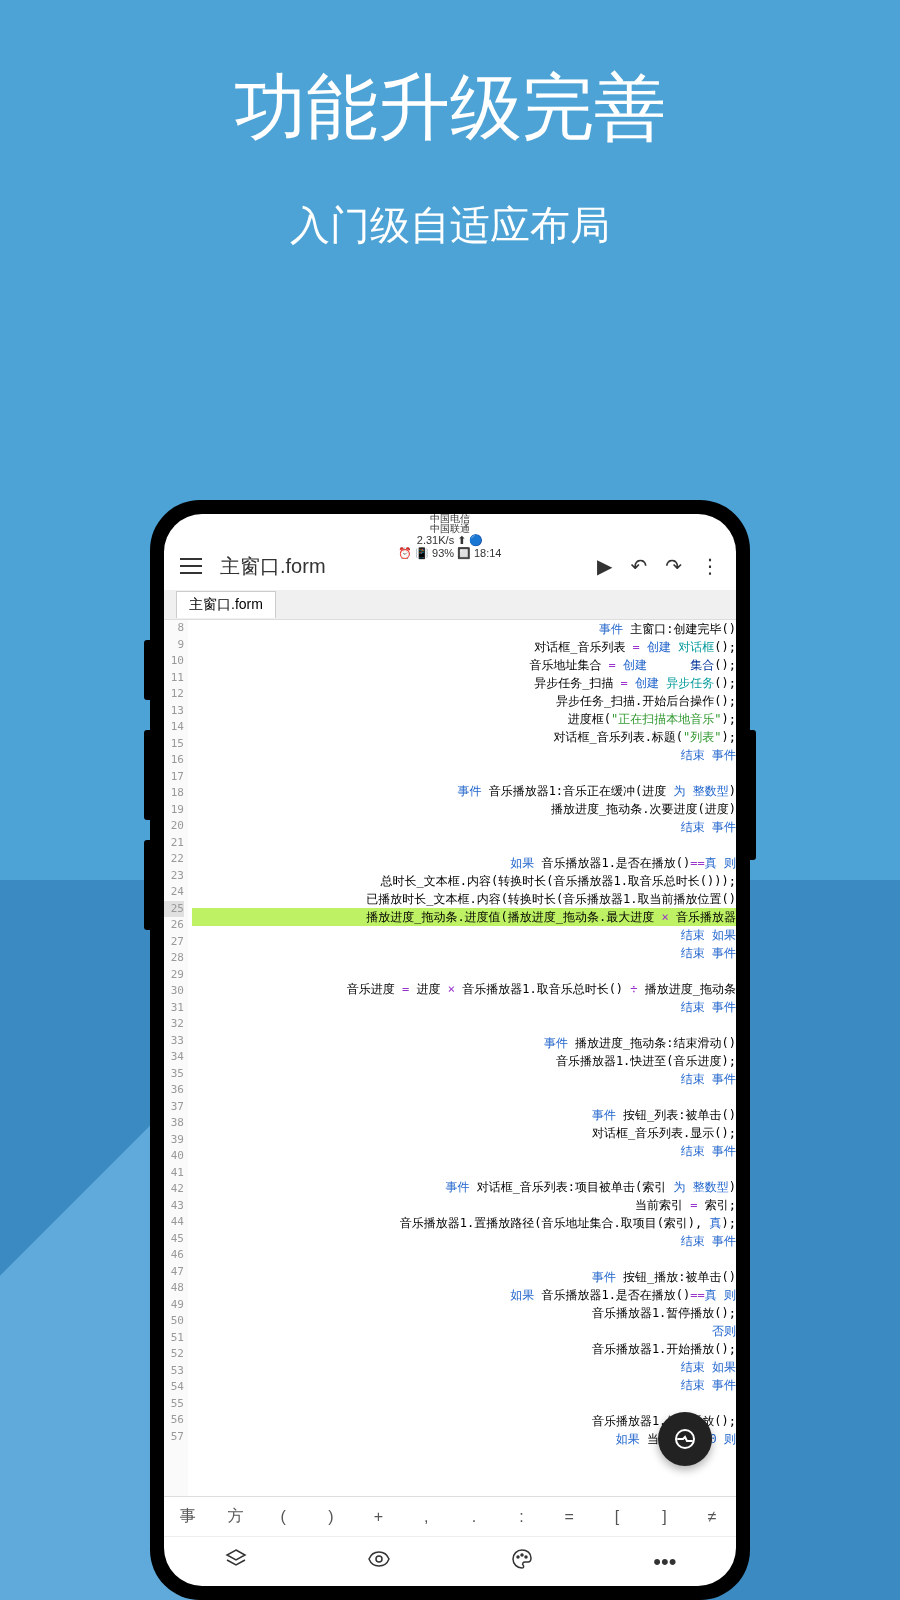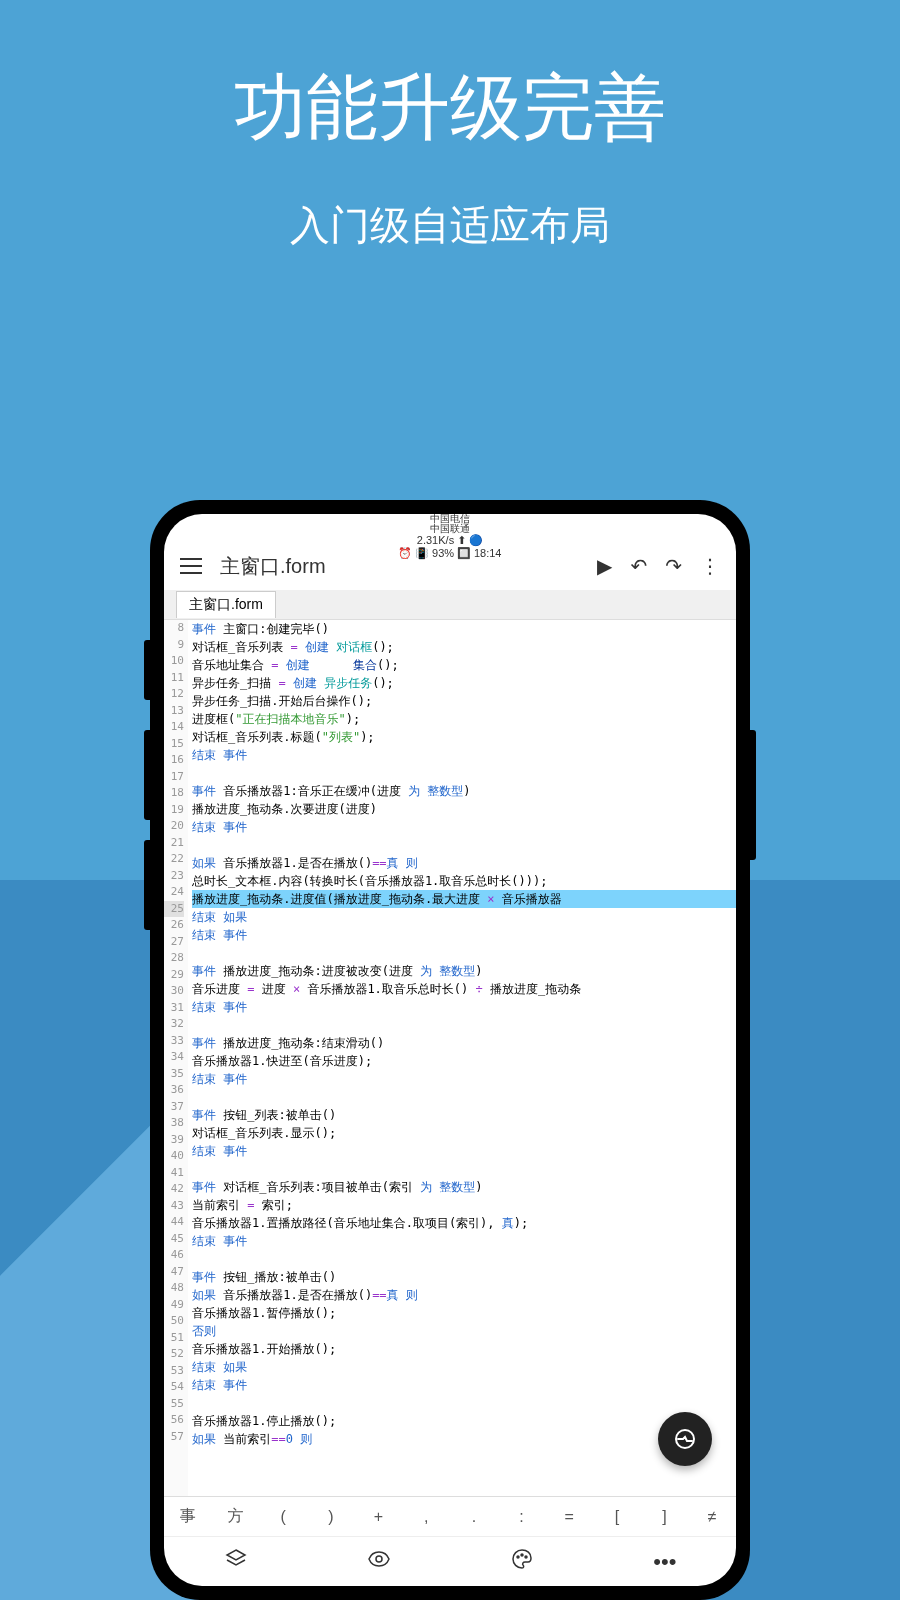--- a/index.html
+++ b/index.html
@@ -105,28 +105,28 @@
   line-height: 1.5;
 }
 .gutter {
   width: 24px;
   text-align: right;
   padding-right: 4px;
   color: #999;
   background: #fafafa;
   font-size: 11px;
 }
-.code-lines { flex: 1; padding-left: 4px; white-space: nowrap; overflow: hidden; }
+.code-lines { flex: 1; padding-left: 4px; white-space: nowrap; overflow: hidden; text-align: right; }
 .code-lines div { height: 18px; }
 .kw-blue { color: #2266cc; }
 .kw-purple { color: #9933cc; }
 .kw-teal { color: #009999; }
 .kw-green { color: #339933; }
 .kw-navy { color: #003399; margin-left: 36px; }
-.hl-line { background: #7dd3fc; }
+.hl-line { background: #bef264; }
 .symbol-bar {
   height: 40px;
   display: flex;
   align-items: center;
   justify-content: space-around;
   border-top: 1px solid #ddd;
   font-size: 16px;
   color: #555;
 }
 .symbol-bar span { flex: 1; text-align: center; }
@@ -258,25 +258,25 @@
           <div><span>    进度框(</span><span class="kw-green">"正在扫描本地音乐"</span><span>);</span></div>
           <div><span>    对话框_音乐列表.标题(</span><span class="kw-green">"列表"</span><span>);</span></div>
           <div><span class="kw-blue">结束 事件</span></div>
           <div><span></span></div>
           <div><span class="kw-blue">事件</span><span> 音乐播放器1:音乐正在缓冲(进度 </span><span class="kw-blue">为 整数型</span><span>)</span></div>
           <div><span>    播放进度_拖动条.次要进度(进度)</span></div>
           <div><span class="kw-blue">结束 事件</span></div>
           <div><span></span></div>
           <div><span>    </span><span class="kw-blue">如果</span><span> 音乐播放器1.是否在播放()</span><span class="kw-purple">==</span><span class="kw-blue">真 则</span></div>
           <div><span>        总时长_文本框.内容(转换时长(音乐播放器1.取音乐总时长()));</span></div>
+          <div><span>        已播放时长_文本框.内容(转换时长(音乐播放器1.取当前播放位置()</span></div>
           <div class="hl-line"><span>        播放进度_拖动条.进度值(播放进度_拖动条.最大进度 </span><span class="kw-purple">×</span><span> 音乐播放器</span></div>
           <div><span>    </span><span class="kw-blue">结束 如果</span></div>
           <div><span class="kw-blue">结束 事件</span></div>
           <div><span></span></div>
-          <div><span class="kw-blue">事件</span><span> 播放进度_拖动条:进度被改变(进度 </span><span class="kw-blue">为 整数型</span><span>)</span></div>
           <div><span>    音乐进度 </span><span class="kw-purple">=</span><span> 进度 </span><span class="kw-purple">×</span><span> 音乐播放器1.取音乐总时长() </span><span class="kw-purple">÷</span><span> 播放进度_拖动条</span></div>
           <div><span class="kw-blue">结束 事件</span></div>
           <div><span></span></div>
           <div><span class="kw-blue">事件</span><span> 播放进度_拖动条:结束滑动()</span></div>
           <div><span>    音乐播放器1.快进至(音乐进度);</span></div>
           <div><span class="kw-blue">结束 事件</span></div>
           <div><span></span></div>
           <div><span class="kw-blue">事件</span><span> 按钮_列表:被单击()</span></div>
           <div><span>    对话框_音乐列表.显示();</span></div>
           <div><span class="kw-blue">结束 事件</span></div>

